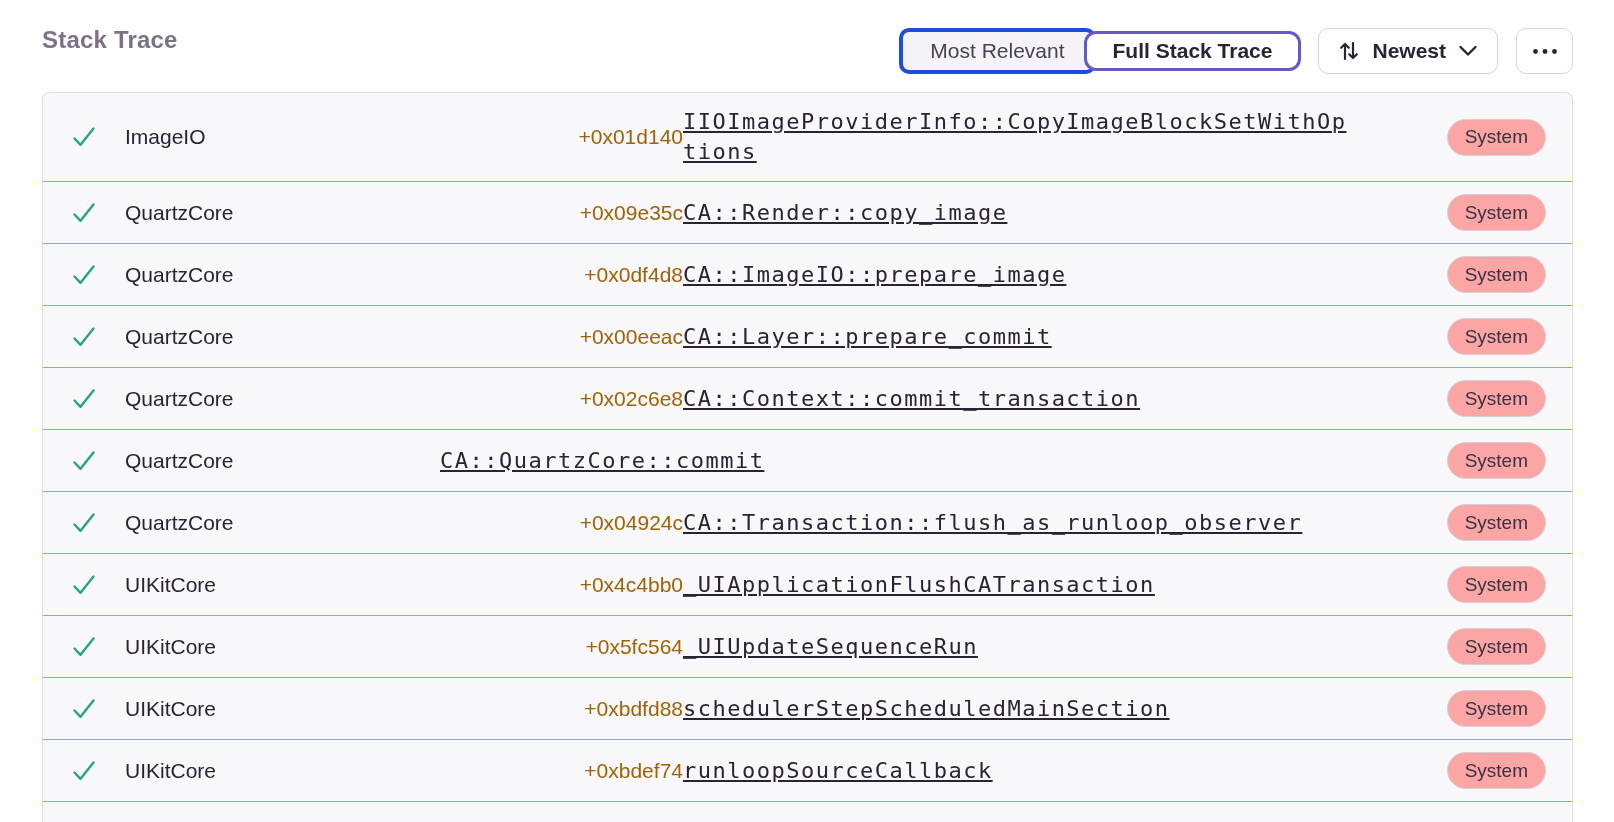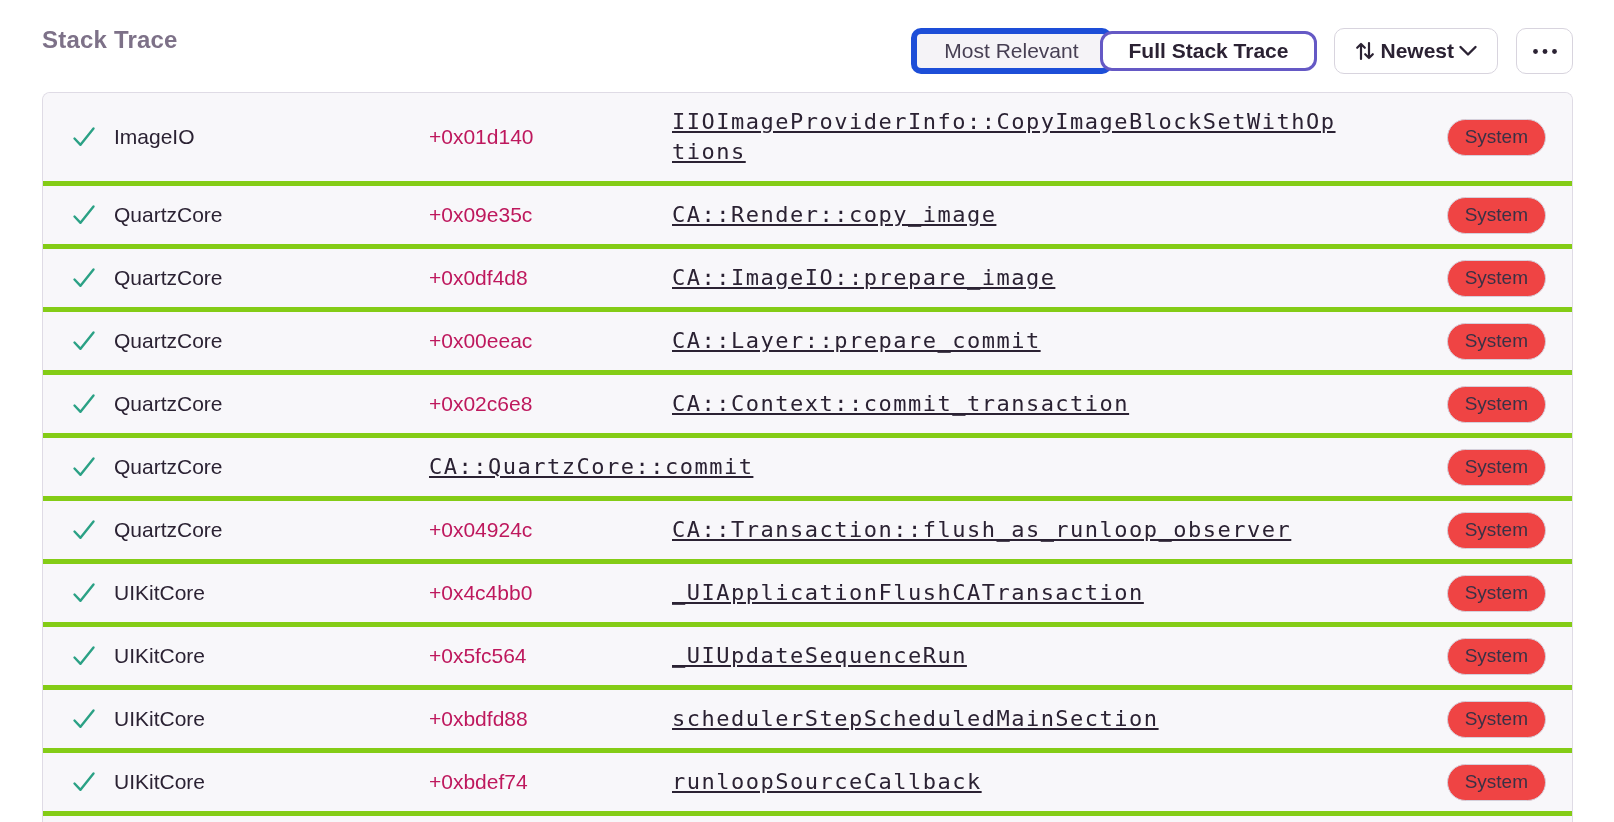--- a/index.html
+++ b/index.html
@@ -20,38 +20,38 @@
   .page-title {
     font-size: 24px; font-weight: bold; color: #7d7188;
     letter-spacing: 0.2px;
   }
   .controls { display: flex; align-items: center; }
 
   .seg-control { display: flex; align-items: center; }
   .seg-btn {
     height: 46px; padding: 0 27px;
     background: #f5f3f7;
-    border: 6px solid #1d4ed8;
+    border: 4px solid #1d4ed8;
     border-radius: 10px;
     font-family: "Liberation Sans", sans-serif;
     font-size: 21px; color: #473f53;
     cursor: pointer; white-space: nowrap;
   }
   .seg-btn.active {
     position: relative; z-index: 2;
     margin-left: -12px;
     height: 40px; padding: 0 26px;
     background: #ffffff;
     border: 3.5px solid #6559c5;
     border-radius: 12px;
     font-weight: bold; color: #2b2233;
   }
 
   .sort-btn {
-    display: flex; align-items: center; gap: 4px;
+    display: flex; align-items: center; gap: 12px;
     height: 46px; padding: 0 19px;
     margin-left: 17px;
     background: #ffffff;
     border: 1px solid #d8d4de; border-radius: 10px;
     font-family: "Liberation Sans", sans-serif;
     font-size: 21px; font-weight: bold; color: #2b2233;
     cursor: pointer; white-space: nowrap;
   }
   .more-btn {
     display: flex; align-items: center; justify-content: center;
@@ -69,43 +69,43 @@
     border-bottom: none;
     border-radius: 8px 8px 0 0;
     overflow: hidden;
     background: #f8f7fa;
   }
   .frame-row {
     display: flex; align-items: center;
     min-height: 62px;
     padding: 0 26px 0 28px;
     background: #f8f7fa;
-    border-top: 5px solid #84cc16;
+    border-top: 1px solid #84cc16;
     cursor: pointer;
   }
   .frame-row:first-child { border-top: none; }
   .frame-row.sliver { min-height: 30px; }
 
   .check { width: 26px; height: 26px; margin-right: 17px; flex: 0 0 26px; }
-  .pkg  { flex: 0 0 315px; font-size: 21px; color: #2b2233; }
-  .addr { flex: 0 0 243px; font-size: 21px; color: #be185d; }
+  .pkg  { flex: 0 0 315px; font-size: 21px; color: #2b2233; margin-left: 11px; }
+  .addr { flex: 0 0 243px; font-size: 21px; color: #a16207; text-align: right; }
   .func {
     flex: 0 0 670px;
     font-family: "DejaVu Sans Mono", monospace;
     font-size: 22px; line-height: 30px; letter-spacing: 1.5px;
     color: #2b2233;
     word-break: break-all;
     padding: 14px 0;
     text-decoration: underline;
   }
   .badge {
     margin-left: auto;
     display: inline-flex; align-items: center;
     height: 37px; padding: 0 17px;
-    background: #ef4444;
+    background: #fca5a5;
     border: 1.5px solid #d5d0db;
     border-radius: 19px;
     font-size: 19px; color: #3a3145;
     white-space: nowrap;
   }
 </style>
 </head>
 <body>
 
 <div class="page">

